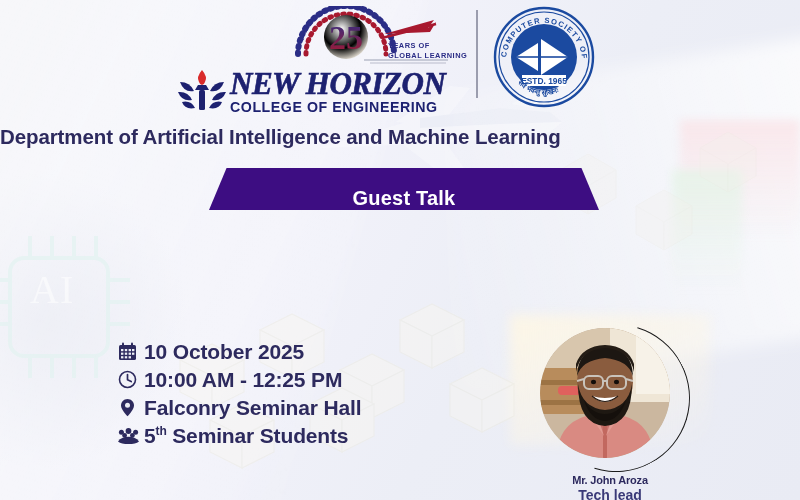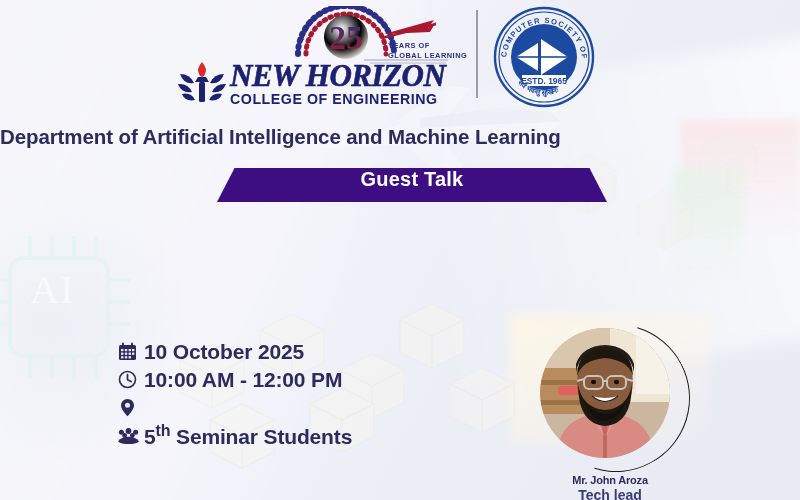--- a/index.html
+++ b/index.html
@@ -62,21 +62,21 @@
     right:90px;top:315px;width:200px;height:130px;
     background:linear-gradient(150deg,rgba(253,246,229,.95),rgba(253,246,229,0));
     filter:blur(6px);
   }
 
   
   .header{position:absolute;top:0;left:0;width:800px;height:112px;}
 
   .logo-nhce{position:absolute;left:176px;top:6px;width:292px;height:100px;}
   .silver25{position:absolute;left:112px;top:0;width:180px;height:58px;}
-  .nh-row{position:absolute;left:0;top:52px;width:292px;height:50px;display:flex;align-items:center;}
+  .nh-row{position:absolute;left:0;top:60px;width:292px;height:50px;display:flex;align-items:center;}
   .torch{width:52px;height:46px;position:relative;flex:0 0 auto;}
   .nh-text{margin-left:2px;}
   .nh-title{
     font-family:"Liberation Serif",serif;font-weight:bold;font-style:italic;
     font-size:31px;line-height:31px;color:#1d2170;letter-spacing:-.5px;
     -webkit-text-stroke:.6px #1d2170;
   }
   .nh-sub{
     font-family:"Liberation Sans",sans-serif;font-weight:bold;
     font-size:14.2px;line-height:16px;color:#1d2170;letter-spacing:.55px;
@@ -92,24 +92,24 @@
 
   
   .dept{
     position:absolute;top:125px;left:0;width:800px;
     font-size:20.5px;font-weight:bold;color:#2d2a5e;letter-spacing:-.1px;
   }
 
   
   .ribbon-wrap{position:absolute;top:168px;left:0;width:800px;height:42px;}
   .ribbon{
-    position:absolute;left:217px;top:0;width:390px;height:34px;
+    position:absolute;left:209px;top:0;width:390px;height:42px;
     background:#3d0d82;
     clip-path:polygon(4.5% 0%, 95.5% 0%, 100% 100%, 0% 100%);
-    display:flex;align-items:flex-start;justify-content:center;
+    display:flex;align-items:flex-end;justify-content:center;
   }
   .ribbon span{
     color:#ffffff;font-size:20px;font-weight:bold;letter-spacing:.2px;
   }
 
   
   .title{
     position:absolute;top:228px;left:0;width:800px;text-align:center;
     color:#2c3dab;font-weight:bold;font-size:29.5px;line-height:38px;
     letter-spacing:-.45px;
@@ -117,21 +117,21 @@
 
   
   .details{position:absolute;left:118px;top:338px;width:360px;}
   .d-row{display:flex;align-items:center;height:27px;margin-bottom:1px;}
   .d-ico{
     width:26px;flex:0 0 26px;display:flex;align-items:center;justify-content:flex-start;
   }
   .d-txt{
     font-size:21px;font-weight:bold;color:#2d2a5e;letter-spacing:-.15px;white-space:nowrap;
   }
-  .d-txt sup{font-size:16px;vertical-align:super;}
+  .d-txt sup{font-size:12px;vertical-align:super;}
 
   
   .speaker{position:absolute;left:505px;top:328px;width:210px;}
   .photo-box{position:relative;width:140px;height:140px;margin:0 auto;}
   .photo-arc{
     position:absolute;left:2px;top:-4px;width:146px;height:146px;
     border:1.6px solid #1c1c1c;border-radius:50%;
     border-top-color:transparent;border-left-color:transparent;
     transform:rotate(-28deg);
   }
@@ -370,30 +370,31 @@
       <div class="d-txt">10 October 2025</div>
     </div>
 
     <div class="d-row">
       <div class="d-ico">
         <svg width="19" height="19" viewBox="0 0 19 19">
           <circle cx="9.5" cy="9.5" r="8" fill="none" stroke="#2d2a5e" stroke-width="1.6"></circle>
           <path d="M9.5 4.6 L9.5 9.8 L13.2 11.6" fill="none" stroke="#2d2a5e" stroke-width="1.7" stroke-linecap="round" stroke-linejoin="round"></path>
         </svg>
       </div>
-      <div class="d-txt">10:00 AM - 12:00 PM</div>
+      <div class="d-txt">10:00 AM - 12:25 PM</div>
     </div>
 
     <div class="d-row">
       <div class="d-ico">
         <svg width="19" height="19" viewBox="0 0 19 19">
           <path d="M9.5 1 C5.9 1 3 3.9 3 7.5 C3 12 9.5 18.2 9.5 18.2 C9.5 18.2 16 12 16 7.5 C16 3.9 13.1 1 9.5 1 Z" fill="#2d2a5e"></path>
           <circle cx="9.5" cy="7.3" r="2.5" fill="#eceef5"></circle>
         </svg>
       </div>
+      <div class="d-txt">Falconry Seminar Hall</div>
     </div>
 
     <div class="d-row">
       <div class="d-ico">
         <svg width="21" height="17" viewBox="0 0 21 17">
           <g fill="#2d2a5e">
             <circle cx="3.4" cy="5.2" r="2.5"></circle>
               <circle cx="10.5" cy="4" r="2.9"></circle>
               <circle cx="17.6" cy="5.2" r="2.5"></circle>
             <circle cx="6.6" cy="8.4" r="2.4"></circle>

